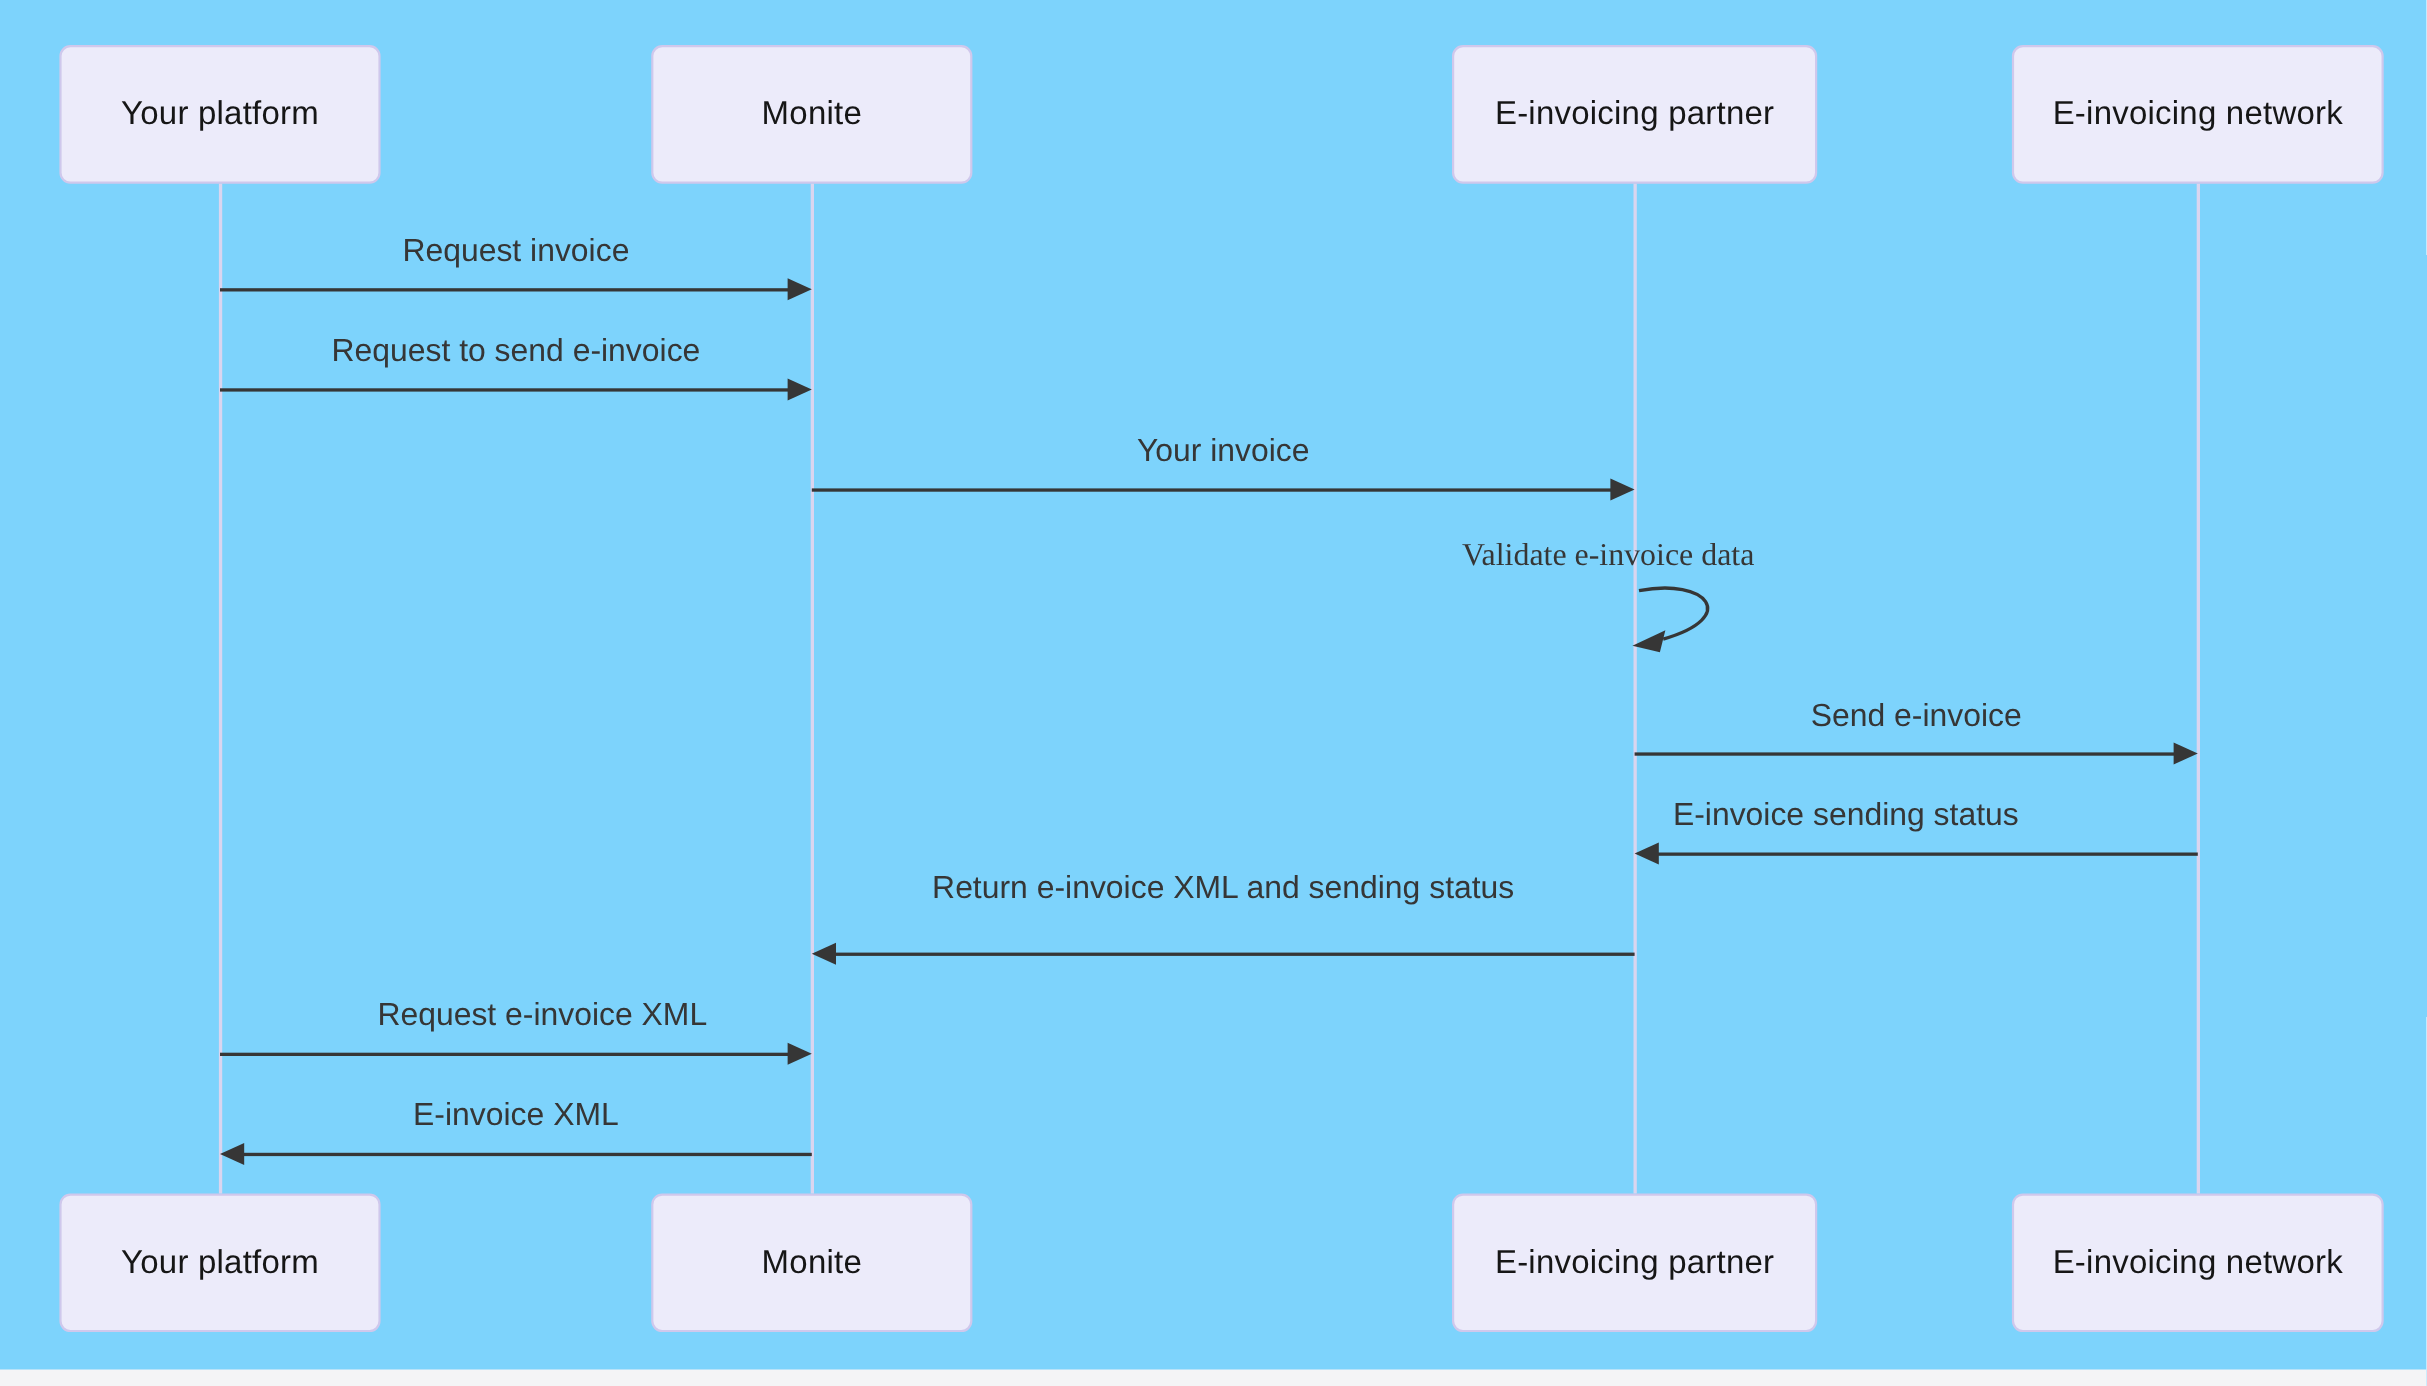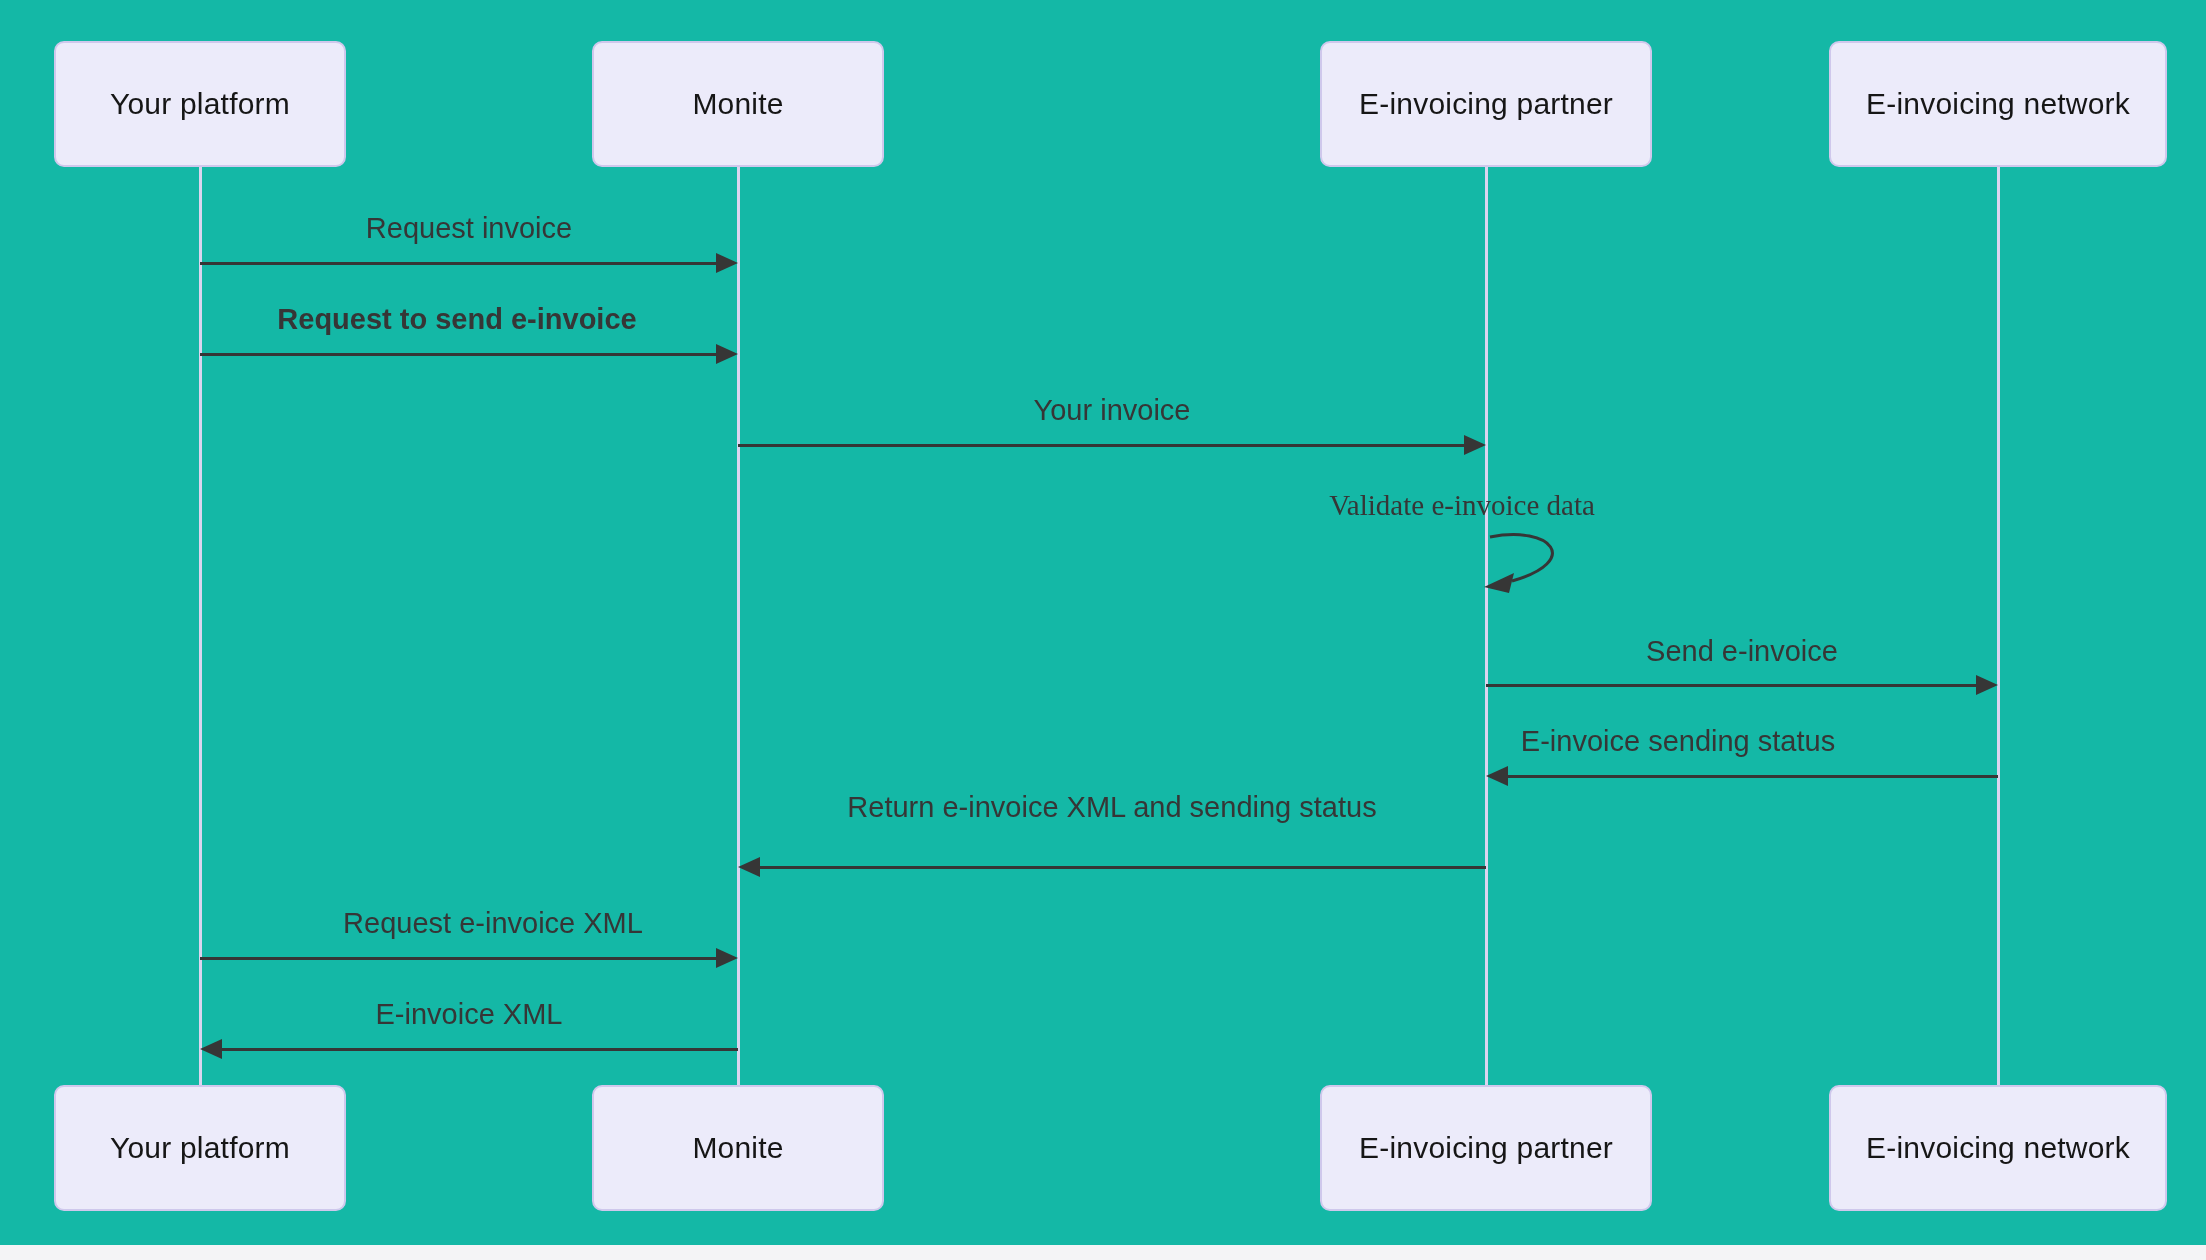--- a/index.html
+++ b/index.html
@@ -29,42 +29,42 @@
   .msg-line{position:absolute;height:3px;}
   .arrowhead{position:absolute;width:0;height:0;}
   .head-right{border-top:10px solid transparent;border-bottom:10px solid transparent;}
   .head-left{border-top:10px solid transparent;border-bottom:10px solid transparent;}
   .self-loop-svg{position:absolute;overflow:visible;}
   .footer-strip{position:absolute;left:0;bottom:0;width:100%;height:15px;}
 </style>
 </head>
 <body>
 
-<div class="stage" style="background: #14b8a6;">
+<div class="stage" style="background: #7dd3fc;">
   <div>
       <div class="actor-box" style="left: 54px; top: 41px; width: 292px; height: 126px; background: rgb(236, 235, 250); border: 2px solid rgb(207, 200, 236); color: rgb(22, 22, 22);">Your platform</div>
       <div class="actor-box" style="left: 54px; top: 1085px; width: 292px; height: 126px; background: rgb(236, 235, 250); border: 2px solid rgb(207, 200, 236); color: rgb(22, 22, 22);">Your platform</div>
       <div class="actor-box" style="left: 592px; top: 41px; width: 292px; height: 126px; background: rgb(236, 235, 250); border: 2px solid rgb(207, 200, 236); color: rgb(22, 22, 22);">Monite</div>
       <div class="actor-box" style="left: 592px; top: 1085px; width: 292px; height: 126px; background: rgb(236, 235, 250); border: 2px solid rgb(207, 200, 236); color: rgb(22, 22, 22);">Monite</div>
       <div class="actor-box" style="left: 1320px; top: 41px; width: 332px; height: 126px; background: rgb(236, 235, 250); border: 2px solid rgb(207, 200, 236); color: rgb(22, 22, 22);">E-invoicing partner</div>
       <div class="actor-box" style="left: 1320px; top: 1085px; width: 332px; height: 126px; background: rgb(236, 235, 250); border: 2px solid rgb(207, 200, 236); color: rgb(22, 22, 22);">E-invoicing partner</div>
       <div class="actor-box" style="left: 1829px; top: 41px; width: 338px; height: 126px; background: rgb(236, 235, 250); border: 2px solid rgb(207, 200, 236); color: rgb(22, 22, 22);">E-invoicing network</div>
       <div class="actor-box" style="left: 1829px; top: 1085px; width: 338px; height: 126px; background: rgb(236, 235, 250); border: 2px solid rgb(207, 200, 236); color: rgb(22, 22, 22);">E-invoicing network</div>
     </div>
   <div>
       <div class="lifeline" style="left: 198.5px; top: 167px; height: 918px; background: rgb(218, 213, 239);"></div>
       <div class="lifeline" style="left: 736.5px; top: 167px; height: 918px; background: rgb(218, 213, 239);"></div>
       <div class="lifeline" style="left: 1484.5px; top: 167px; height: 918px; background: rgb(218, 213, 239);"></div>
       <div class="lifeline" style="left: 1996.5px; top: 167px; height: 918px; background: rgb(218, 213, 239);"></div>
     </div>
   <div>
       <div class="msg-label" style="color: rgb(54, 54, 54); top: 209px; left: 200px; width: 538px;">Request invoice</div>
       <div class="msg-line" style="background: rgb(54, 54, 54); top: 261.5px; left: 200px; width: 522px;"></div>
       <div class="arrowhead head-right" style="top: 253px; left: 716px; border-left: 22px solid rgb(54, 54, 54);"></div>
-      <div class="msg-label" style="color: rgb(54, 54, 54); top: 300px; left: 188px; width: 538px; font-weight: bold;">Request to send e-invoice</div>
+      <div class="msg-label" style="color: rgb(54, 54, 54); top: 300px; left: 200px; width: 538px;">Request to send e-invoice</div>
       <div class="msg-line" style="background: rgb(54, 54, 54); top: 352.5px; left: 200px; width: 522px;"></div>
       <div class="arrowhead head-right" style="top: 344px; left: 716px; border-left: 22px solid rgb(54, 54, 54);"></div>
       <div class="msg-label" style="color: rgb(54, 54, 54); top: 391px; left: 738px; width: 748px;">Your invoice</div>
       <div class="msg-line" style="background: rgb(54, 54, 54); top: 443.5px; left: 738px; width: 732px;"></div>
       <div class="arrowhead head-right" style="top: 435px; left: 1464px; border-left: 22px solid rgb(54, 54, 54);"></div>
       <div class="msg-label" style="color: rgb(54, 54, 54); top: 486px; left: 1062px; width: 800px; font-family: Liberation Serif, serif;">Validate e-invoice data</div>
       <svg class="self-loop-svg" width="106" height="66" viewBox="0 0 106 66" style="left: 1482px; top: 531px;">
         <path d="M 8 6 C 70 -6, 100 30, 30 50" fill="none" stroke="#363636" stroke-width="3"></path>
         <polygon points="2,56 32,42 27,62" fill="#363636"></polygon>
       </svg>

